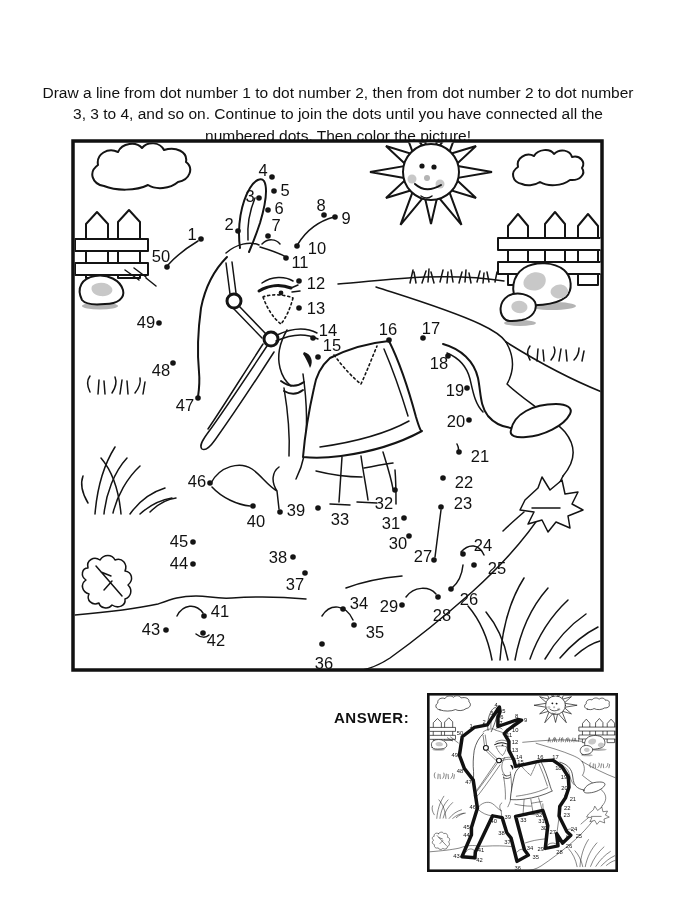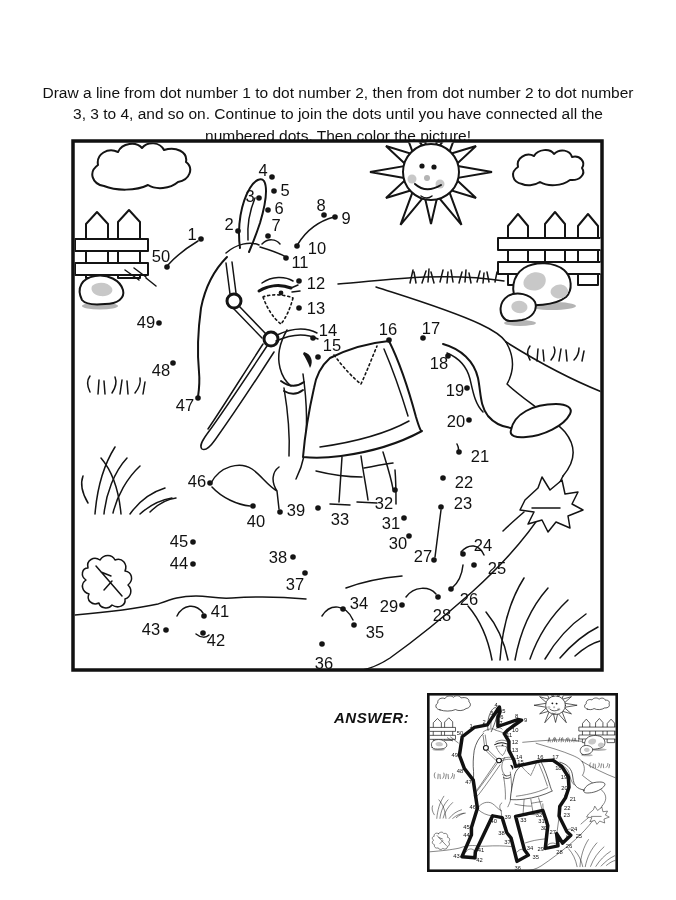--- a/index.html
+++ b/index.html
@@ -1,20 +1,20 @@
 <!DOCTYPE html>
 <html><head>
 <meta charset="utf-8">
 <style>
   html,body{margin:0;padding:0;background:#fff;}
   body{width:676px;height:900px;position:relative;font-family:"Liberation Sans",sans-serif;overflow:hidden;}
   .instructions{position:absolute;left:40px;top:38px;width:596px;text-align:center;
     font-size:15.5px;line-height:1.38;color:#111;margin-top:44px;}
   .main-svg{position:absolute;left:0;top:0;}
-  .answer-label{position:absolute;left:334px;top:709px;font-size:15px;font-weight:bold;color:#111;letter-spacing:.5px;font-style:italic;}
+  .answer-label{position:absolute;left:334px;top:709px;font-size:15px;font-weight:bold;color:#111;letter-spacing:.5px;}
   .answer-box{position:absolute;left:427px;top:693px;width:187px;height:175px;border:2.5px solid #111;background:#fff;}
   svg text.dotnum{font-family:"Liberation Sans",sans-serif;font-size:16.5px;fill:#111;}
   .art{stroke:#141414;fill:none;stroke-width:2;stroke-linecap:round;stroke-linejoin:round;}
   .thin{stroke-width:1.5;}
   .fillwhite{fill:#fff;}
   .shade{fill:#c8c8c8;stroke:none;}
   .shadow{fill:#b4b4b4;stroke:none;}
   .dotted{stroke-dasharray:2,3;stroke-width:1.6;}
 </style>
 </head>

